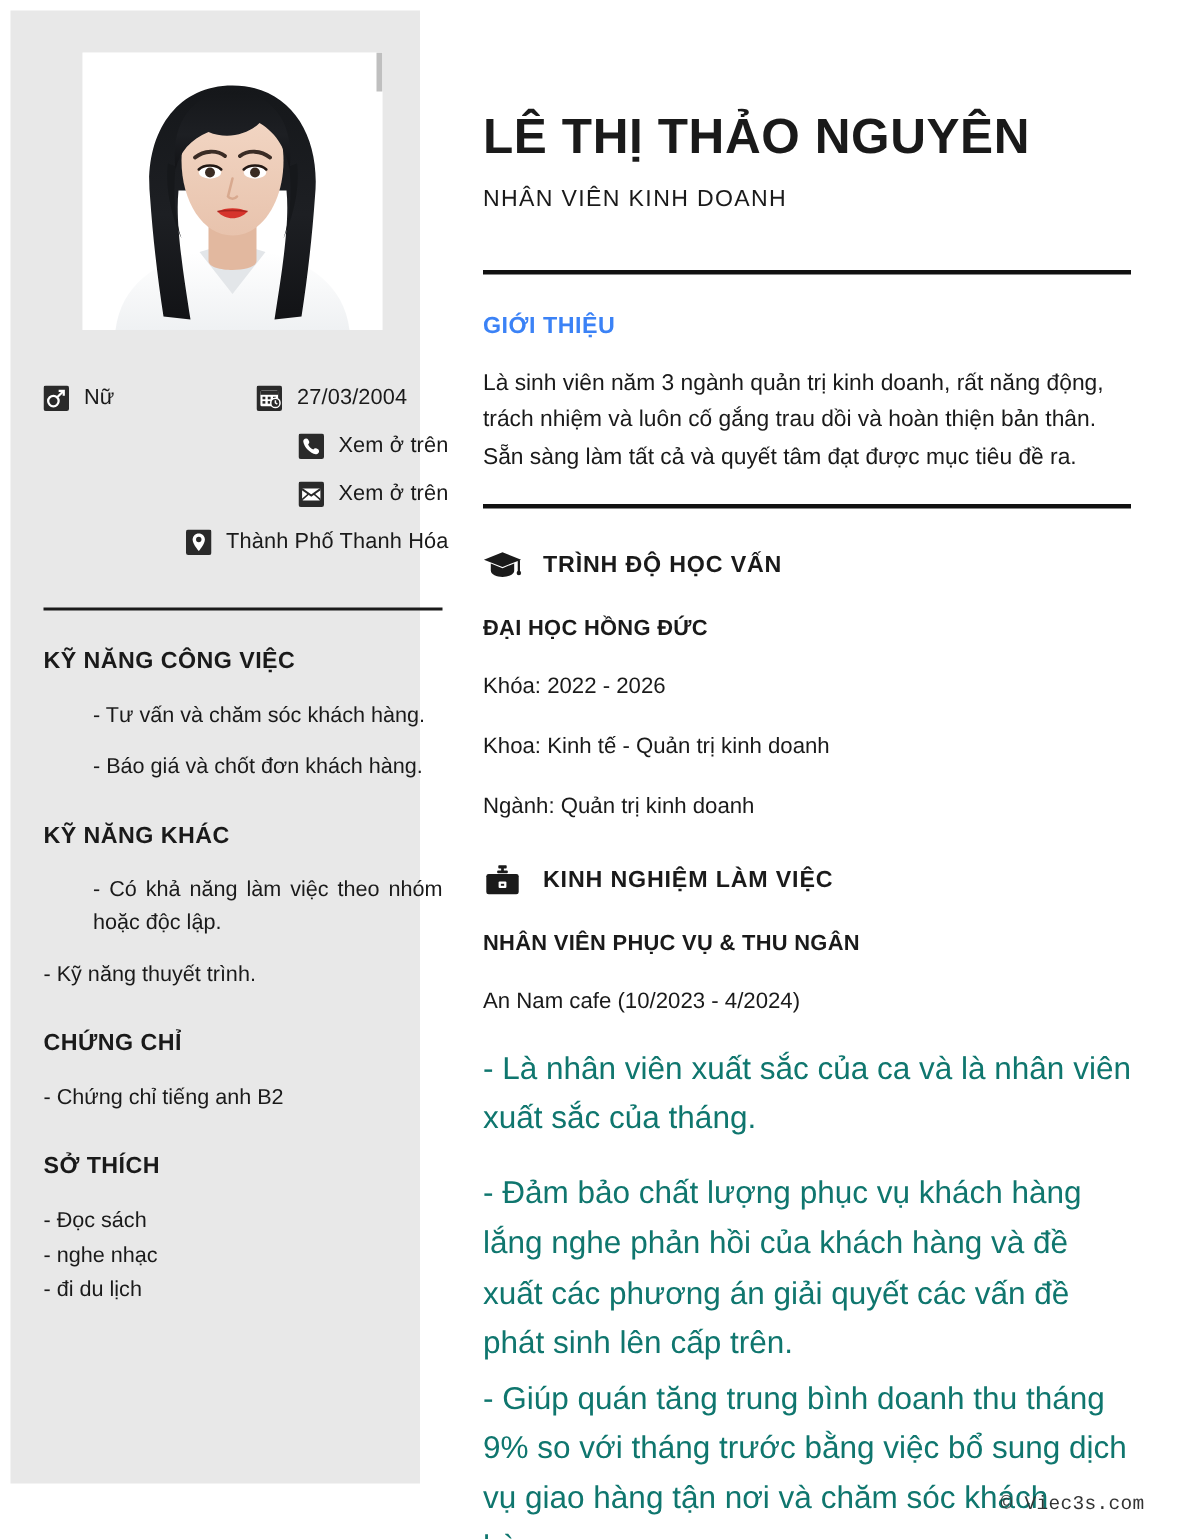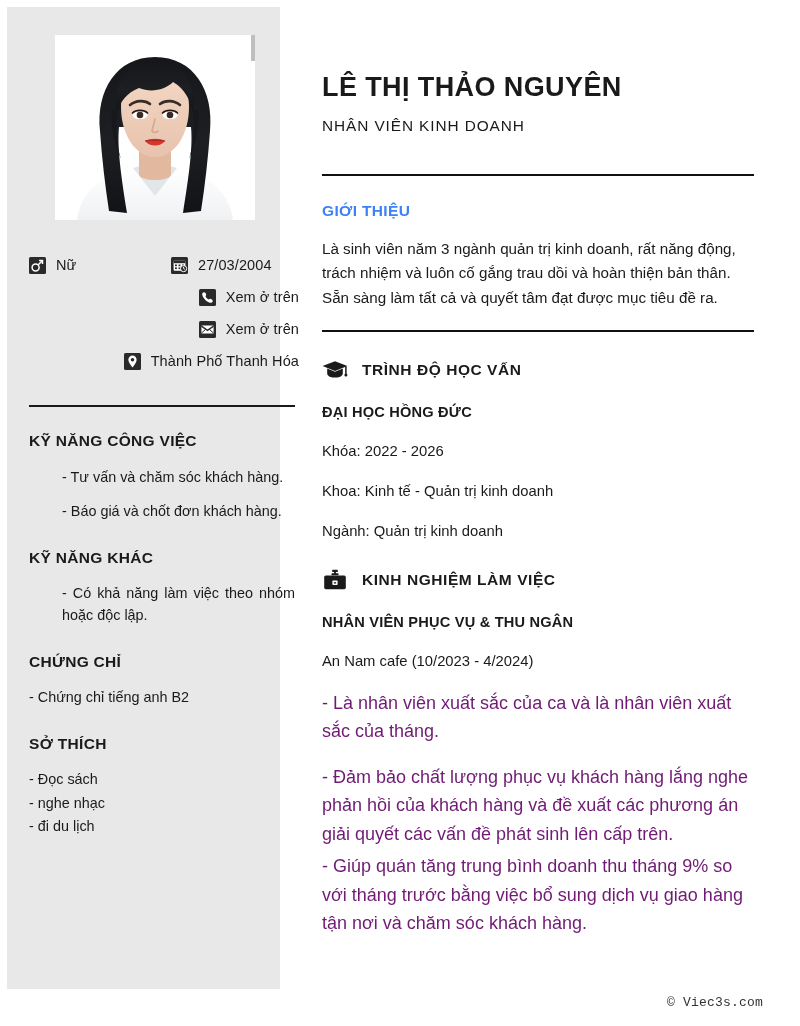--- a/index.html
+++ b/index.html
@@ -135,21 +135,21 @@
 
   
   .main {
     position: absolute;
     left: 322px;
     top: 0;
     width: 432px;
   }
 
   .name-title {
-    font-size: 27px;
+    font-size: 33px;
     font-weight: bold;
     letter-spacing: 0.4px;
     color: #1a1a1a;
     margin: 0;
     padding-top: 72px;
     line-height: 1.15;
   }
   .job-title {
     font-size: 15.4px;
     letter-spacing: 0.9px;
@@ -213,23 +213,23 @@
     margin: 23px 0 0 0;
     line-height: 1.2;
   }
   .entry-line {
     font-size: 14.8px;
     line-height: 1.5;
     color: #1a1a1a;
     margin: 18px 0 0 0;
   }
   .entry-para {
-    font-size: 18px;
+    font-size: 21px;
     line-height: 1.58;
-    color: #701a75;
+    color: #0f766e;
     margin: 17px 0 0 0;
   }
   .entry-para.adjacent { margin-top: 4px; }
 
   .footer {
     position: absolute;
     right: 37px;
     bottom: 16px;
     font-family: "Liberation Mono", "DejaVu Sans Mono", monospace;
     font-size: 13px;
@@ -372,20 +372,21 @@
 
       <div class="sb-block">
         <h3 class="sb-head">KỸ NĂNG CÔNG VIỆC</h3>
         <p class="sb-item justify">- Tư vấn và chăm sóc khách hàng.</p>
         <p class="sb-item justify">- Báo giá và chốt đơn khách hàng.</p>
       </div>
 
       <div class="sb-block">
         <h3 class="sb-head">KỸ NĂNG KHÁC</h3>
         <p class="sb-item justify">- Có khả năng làm việc theo nhóm hoặc độc lập.</p>
+        <p class="sb-item tight">- Kỹ năng thuyết trình.</p>
       </div>
 
       <div class="sb-block">
         <h3 class="sb-head">CHỨNG CHỈ</h3>
         <p class="sb-item">- Chứng chỉ tiếng anh B2</p>
       </div>
 
       <div class="sb-block">
         <h3 class="sb-head">SỞ THÍCH</h3>
         <p class="sb-item tight">- Đọc sách</p>

